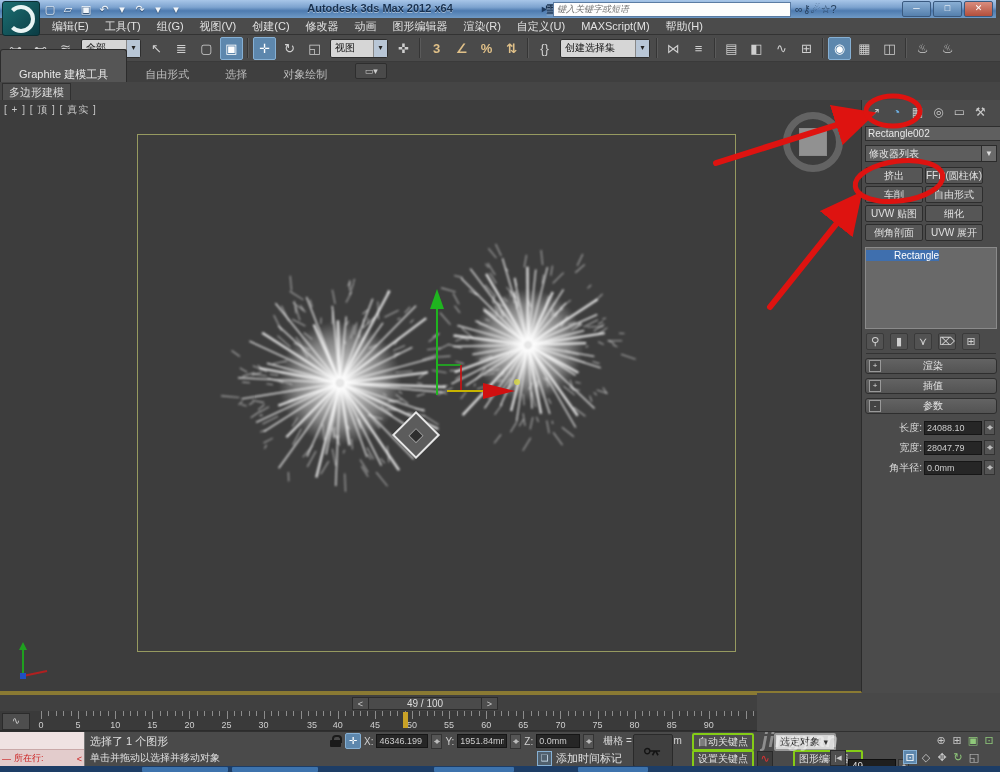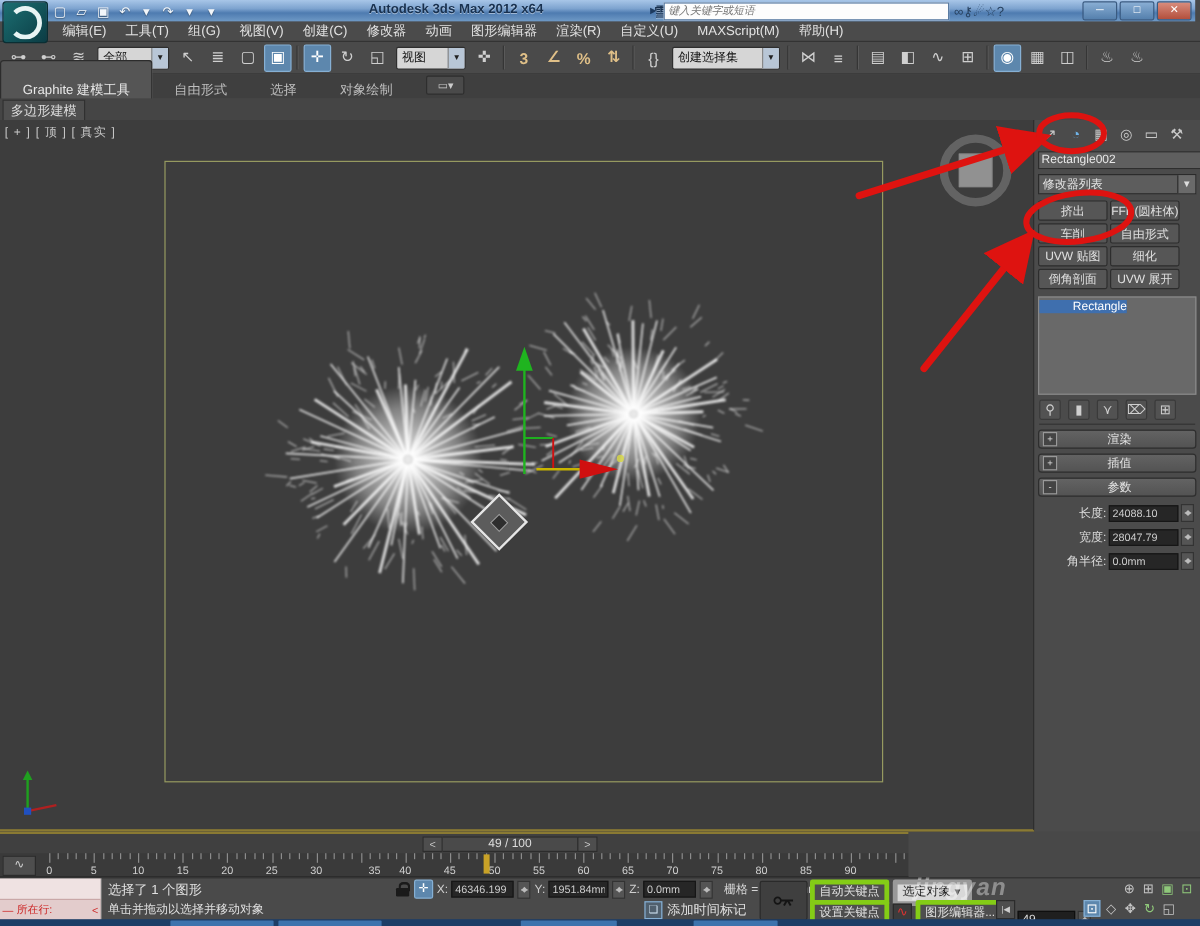--- a/index.html
+++ b/index.html
@@ -138,22 +138,22 @@
   .coord-field{height:12px;background:#262626;border:1px solid #161616;color:#ccc;font-size:9px;padding:0 2px;font-family:inherit;}
   .grid-text{font-size:10px;color:#d5d5d5;margin-left:6px;white-space:nowrap;}
   .timetag{position:absolute;left:537px;top:19px;display:flex;align-items:center;gap:4px;}
   .timetag-ic{width:13px;height:13px;border:1px solid #86b0d4;background:#50606e;color:#cfe2f2;font-size:9px;
     text-align:center;line-height:12px;}
   .timetag-lbl{font-size:11px;color:#e0e0e0;white-space:nowrap;}
   .keybtn{position:absolute;left:633px;top:2px;width:38px;height:31px;background:#3f3f3f;border:1px solid #2a2a2a;
     border-radius:2px;display:flex;align-items:center;justify-content:center;}
   .key-glyph{color:#141414;font-size:20px;transform:rotate(90deg);}
   .anim-cluster{position:absolute;left:675px;top:0;}
-  .txt-btn{display:inline-block;height:14px;line-height:14px;background:#4e4e4e;border:4px solid #84cc16;
-    border-radius:2px;color:#e2e2e2;font-size:10px;padding:0 4px;white-space:nowrap;}
+  .txt-btn{display:inline-block;height:14px;line-height:14px;background:#4e4e4e;border:2px solid #84cc16;
+    border-radius:2px;color:#e2e2e2;font-size:10px;padding:0 4px;white-space:nowrap;margin-left:17px;}
   .txt-btn.lit{background:#d8d8d8;color:#1a1a1a;border-color:#999;}
   .row1{position:absolute;top:1px;left:0;display:flex;gap:3px;align-items:center;}
   .row2{position:absolute;top:18px;left:0;display:flex;gap:3px;align-items:center;}
   .tangent-ic{width:14px;height:14px;background:#3c3c3c;border:1px solid #2a2a2a;color:#d33;font-size:11px;
     text-align:center;line-height:13px;}
   .ddl-arrow{font-size:8px;color:#333;margin-left:2px;}
   .watermark{position:absolute;left:762px;top:-3px;font-size:20px;font-weight:bold;font-style:italic;
     color:rgba(255,255,255,.38);z-index:60;pointer-events:none;letter-spacing:1px;}
   .transport{position:absolute;left:830px;top:18px;display:flex;align-items:center;gap:2px;}
   .tr-ic{width:14px;height:14px;background:#4e4e4e;border:1px solid #2c2c2c;color:#ccc;font-size:7px;

